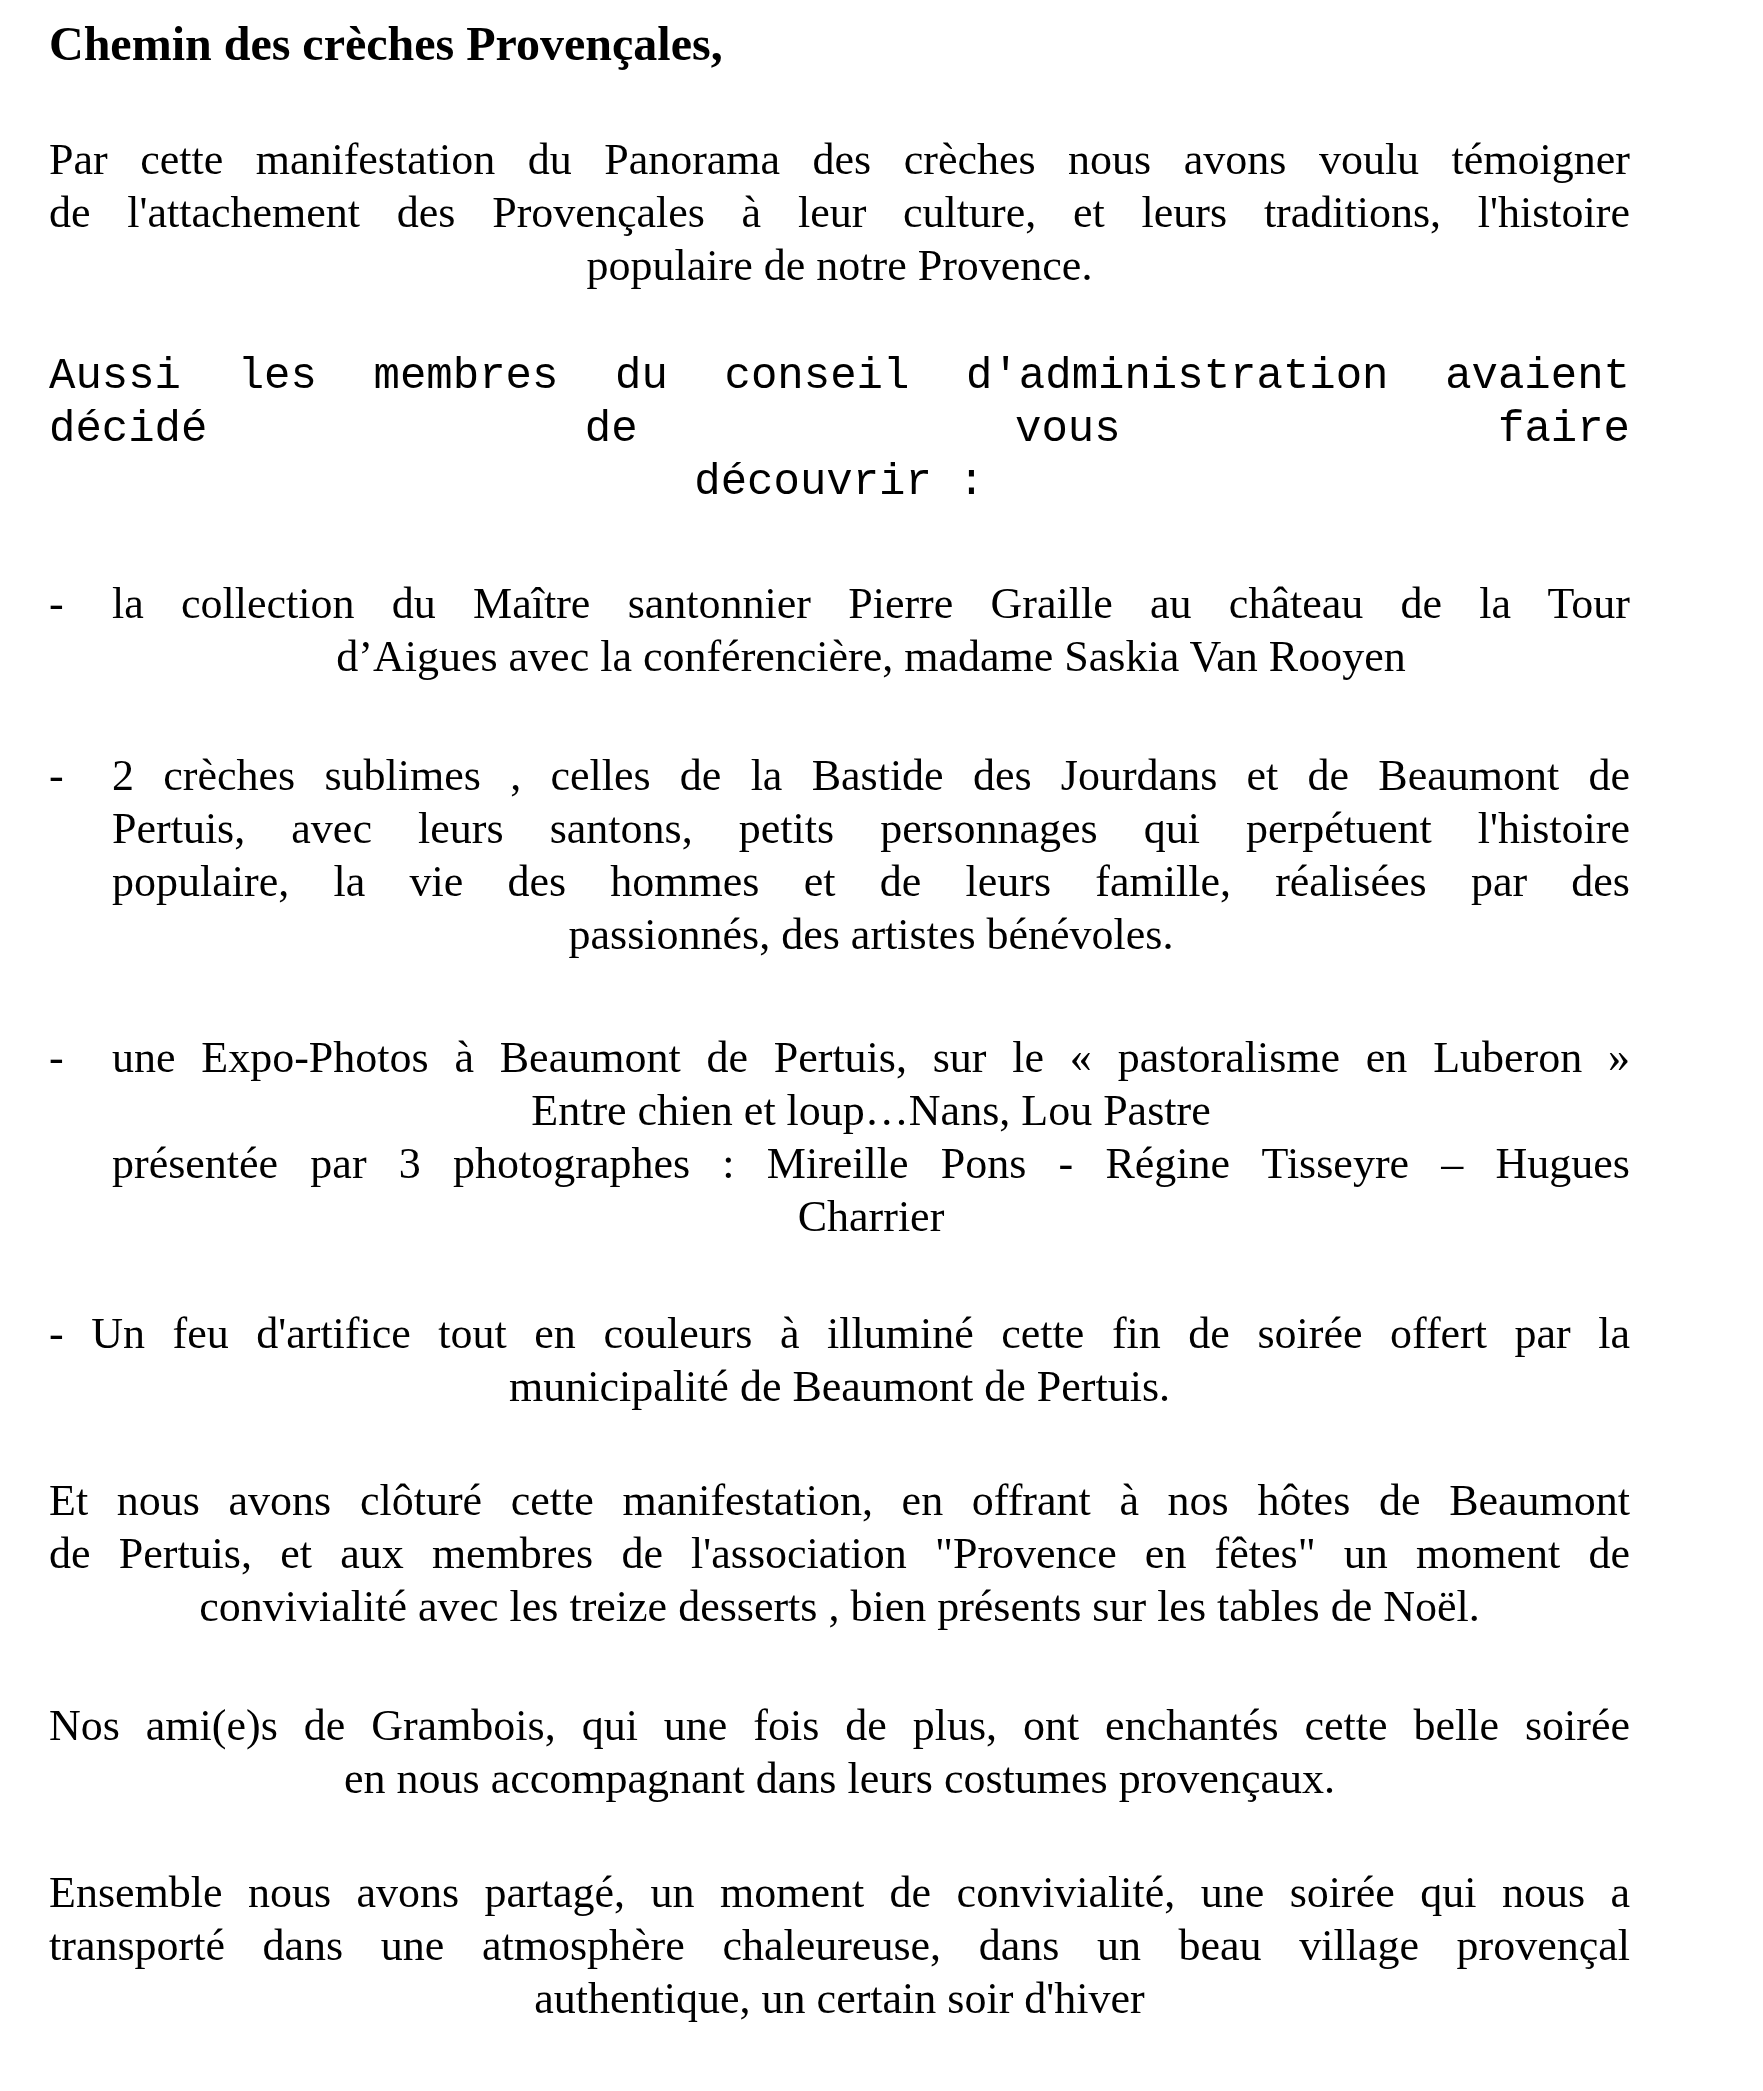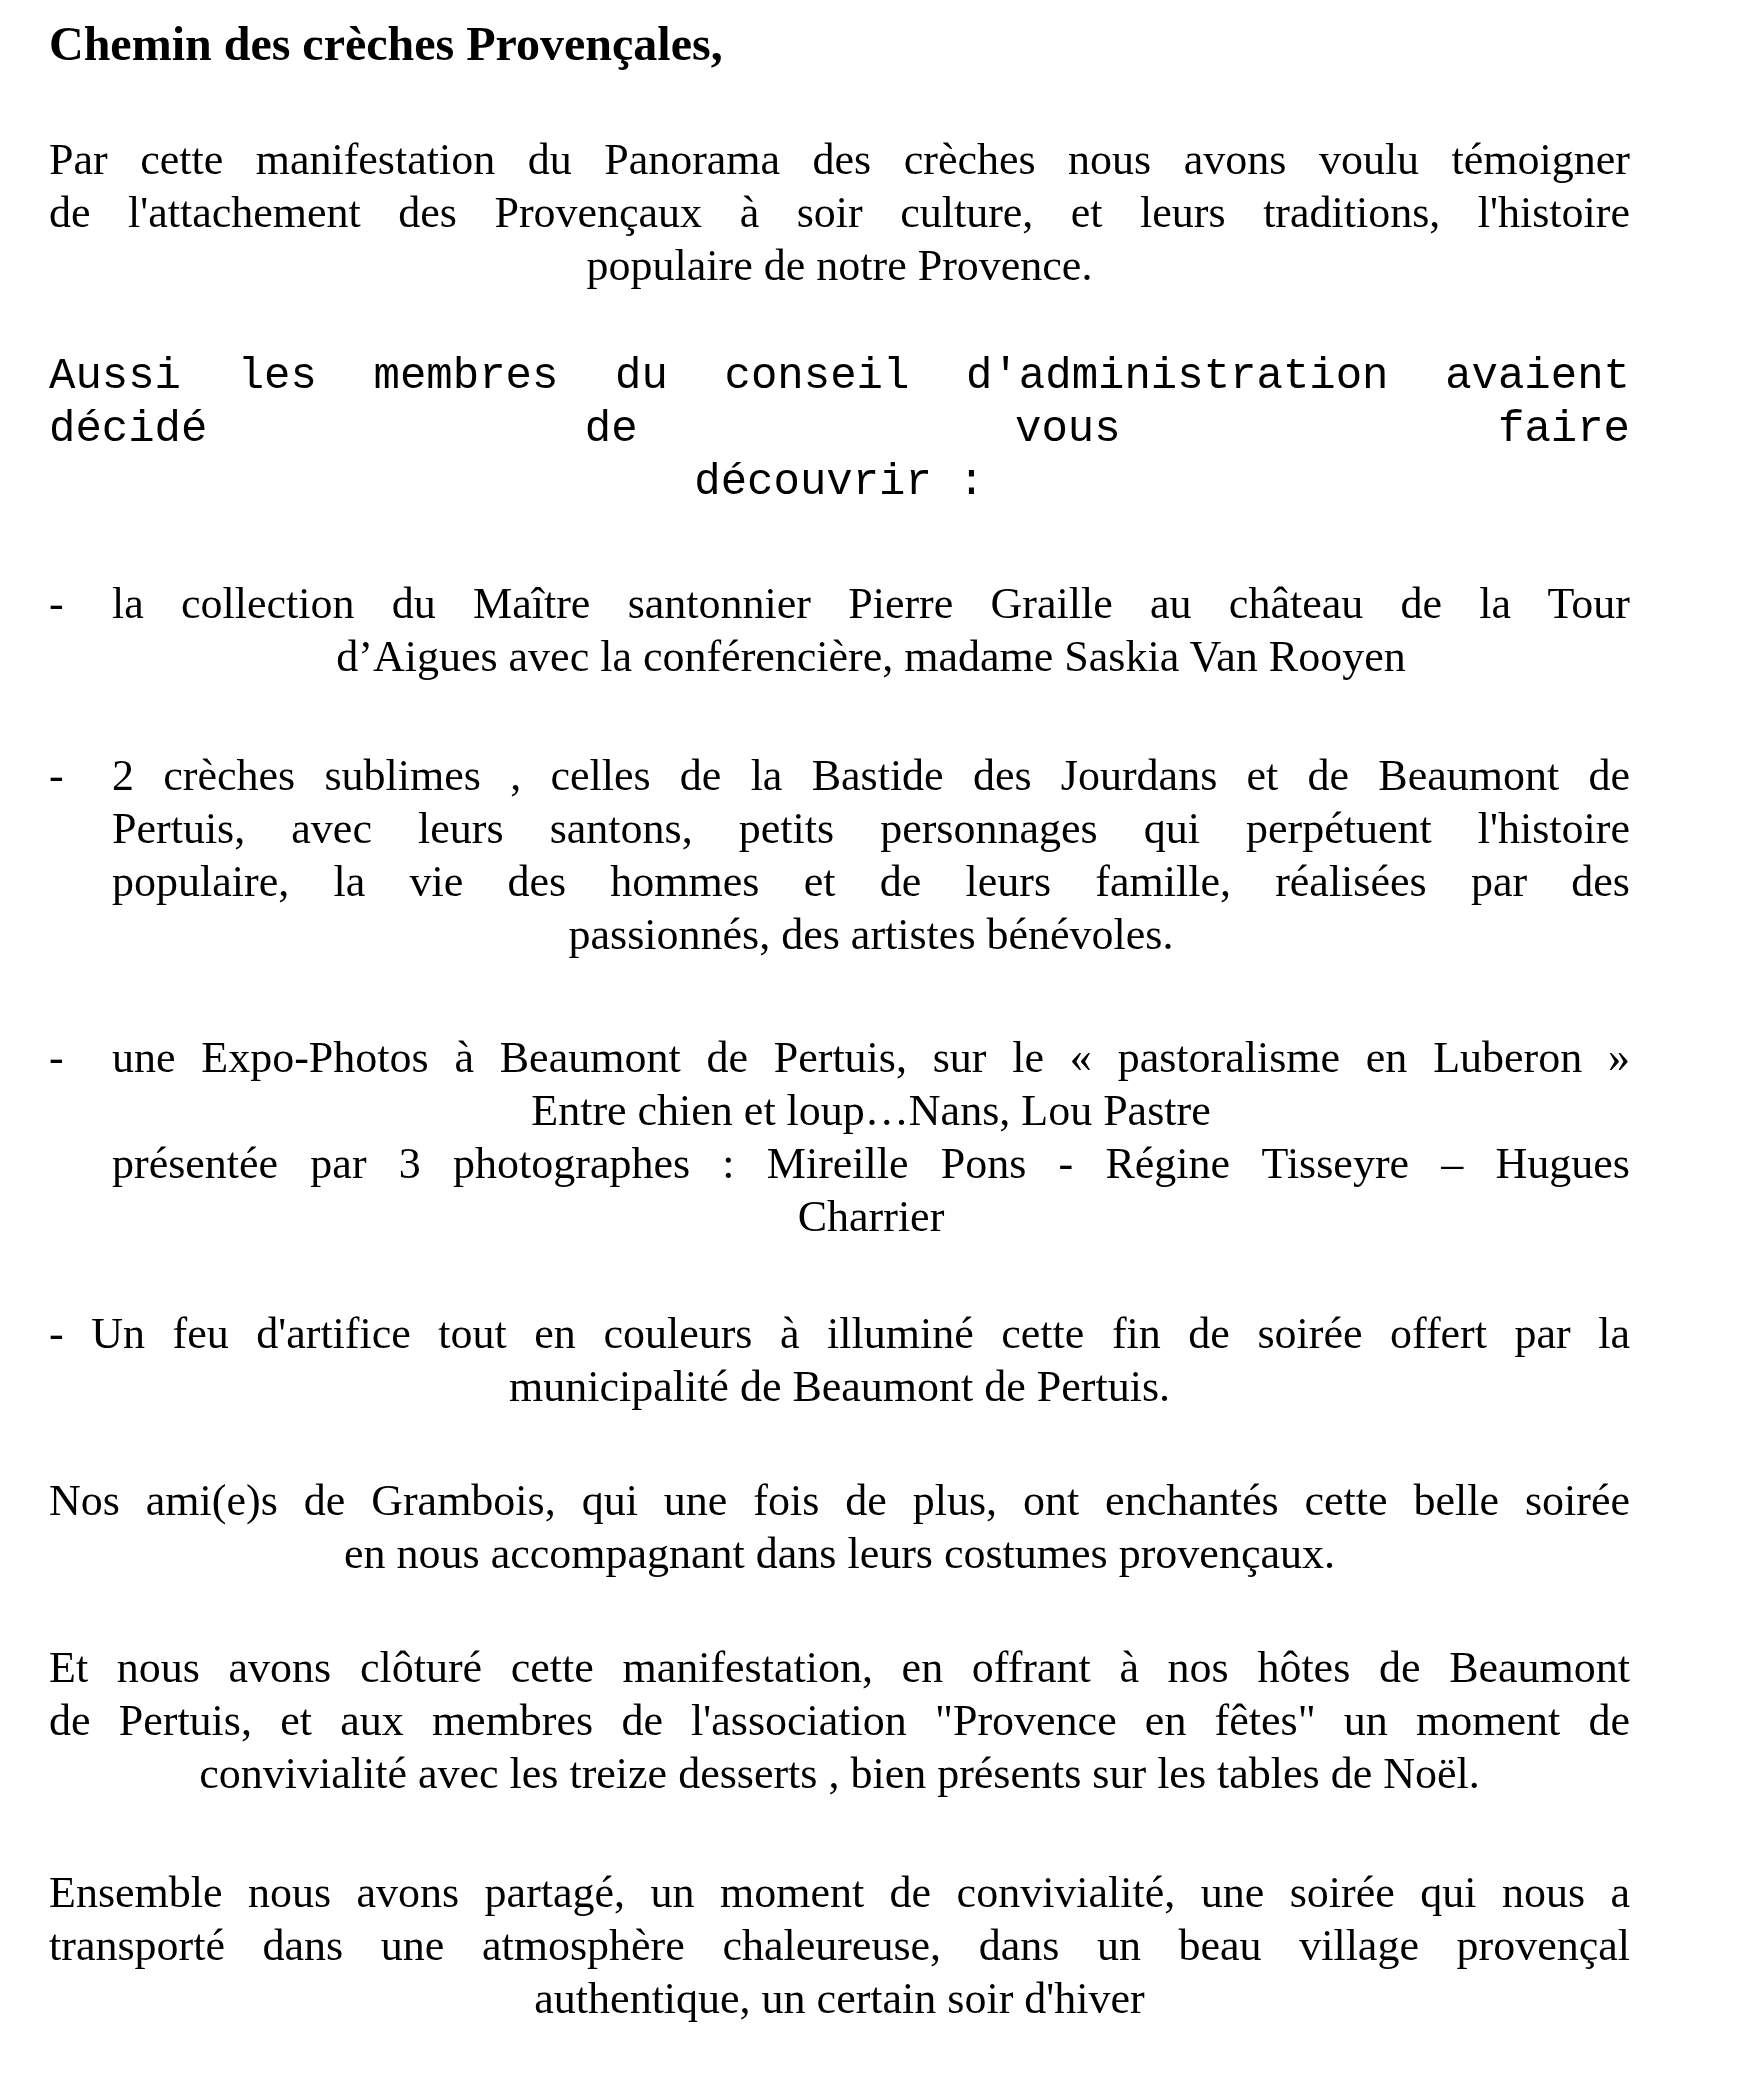--- a/index.html
+++ b/index.html
@@ -50,21 +50,21 @@
   }
 </style>
 </head>
 <body>
 
 <div id="page">
   <div class="doc-title">Chemin des crèches Provençales,</div>
   <div id="doc-body">
       <div class="block" style="margin-bottom: 58px;">
         <div class="line j">Par cette manifestation du Panorama des crèches nous avons voulu  témoigner</div>
-        <div class="line j">de l'attachement des Provençaux à soir culture, et leurs  traditions, l'histoire</div>
+        <div class="line j">de l'attachement des Provençales à leur culture, et leurs  traditions, l'histoire</div>
         <div class="line">populaire de notre Provence.</div>
       </div>
       <div class="block" style="margin-bottom: 68px; font-family: Liberation Mono, monospace;">
         <div class="line j">Aussi les membres du conseil d'administration avaient  décidé de vous faire</div>
         <div class="line">découvrir :</div>
       </div>
       <div class="block li" style="margin-bottom: 66px;">
         <span class="dash">-</span>
         <div class="li-content">
           <div class="line j">la collection du Maître santonnier Pierre Graille au château de la Tour</div>
@@ -86,28 +86,28 @@
           <div class="line j">une Expo-Photos à Beaumont de Pertuis, sur le « pastoralisme en Luberon »</div>
           <div class="line">Entre chien et loup…Nans, Lou Pastre</div>
           <div class="line j">présentée par 3 photographes : Mireille Pons - Régine Tisseyre – Hugues</div>
           <div class="line">Charrier</div>
         </div>
       </div>
       <div class="block" style="margin-bottom: 61px;">
         <div class="line j">- Un feu d'artifice tout en couleurs à illuminé cette fin de soirée offert par la</div>
         <div class="line">municipalité de Beaumont de Pertuis.</div>
       </div>
-      <div class="block" style="margin-bottom: 61px;">
-        <div class="line j">Nos ami(e)s de Grambois, qui  une fois de plus, ont enchantés cette belle soirée</div>
-        <div class="line">en nous accompagnant dans leurs costumes provençaux.</div>
-      </div>
       <div class="block" style="margin-bottom: 66px;">
         <div class="line j">Et  nous avons  clôturé cette manifestation, en offrant  à nos hôtes  de Beaumont</div>
         <div class="line j">de Pertuis, et aux membres de l'association "Provence en fêtes" un moment de</div>
         <div class="line">convivialité avec les treize desserts , bien présents sur les tables de Noël.</div>
+      </div>
+      <div class="block" style="margin-bottom: 61px;">
+        <div class="line j">Nos ami(e)s de Grambois, qui  une fois de plus, ont enchantés cette belle soirée</div>
+        <div class="line">en nous accompagnant dans leurs costumes provençaux.</div>
       </div>
       <div class="block" style="margin-bottom: 4px;">
         <div class="line j">Ensemble nous avons partagé, un moment de convivialité, une soirée qui nous a</div>
         <div class="line j">transporté dans une atmosphère chaleureuse, dans un beau village provençal</div>
         <div class="line">authentique, un certain soir d'hiver</div>
       </div>
     </div>
 </div>
 
 

